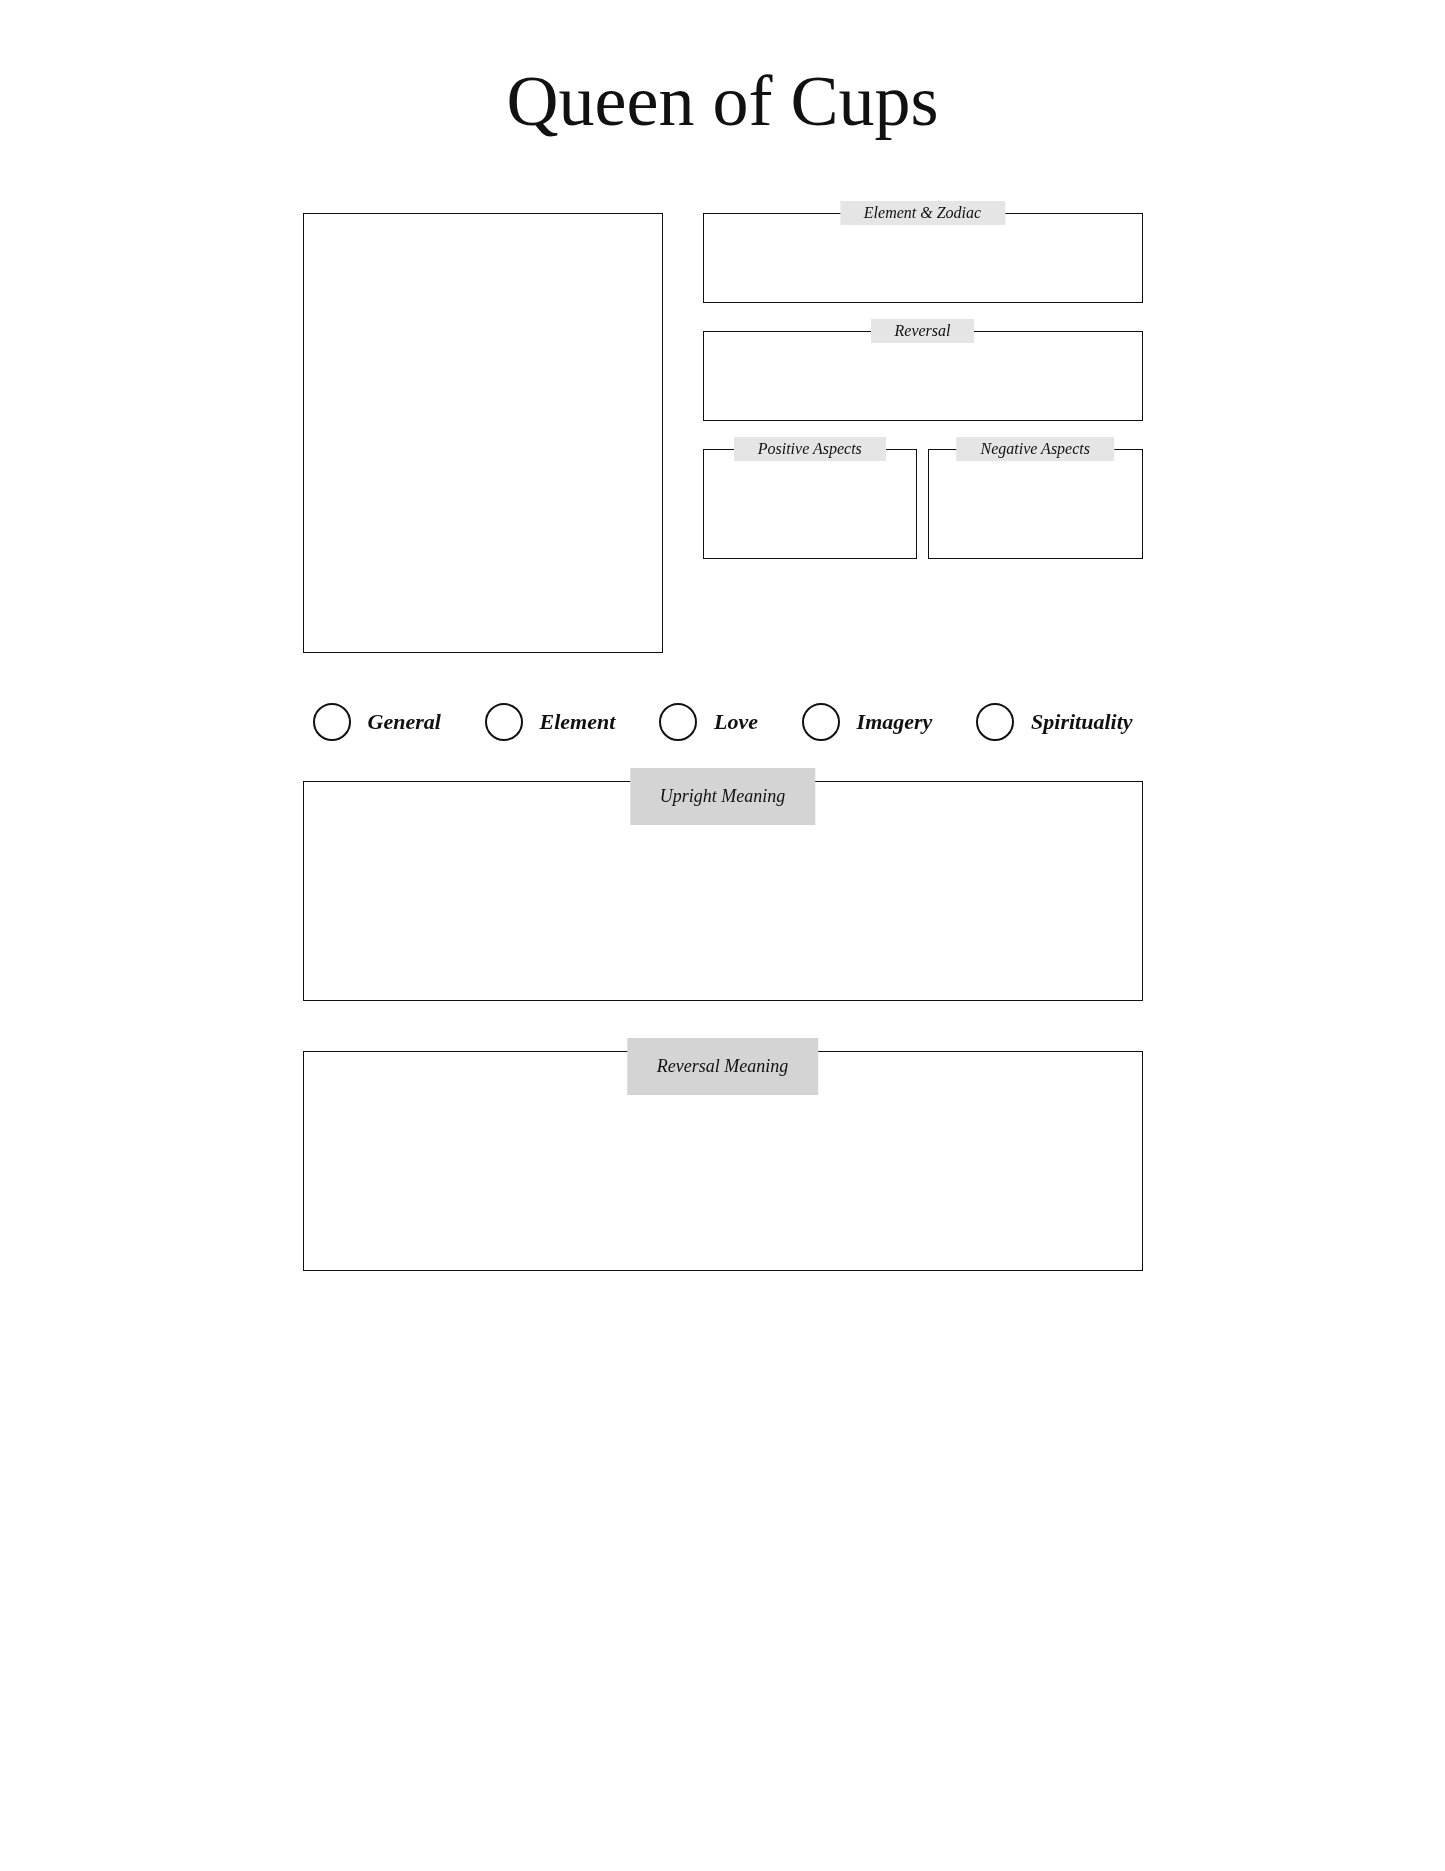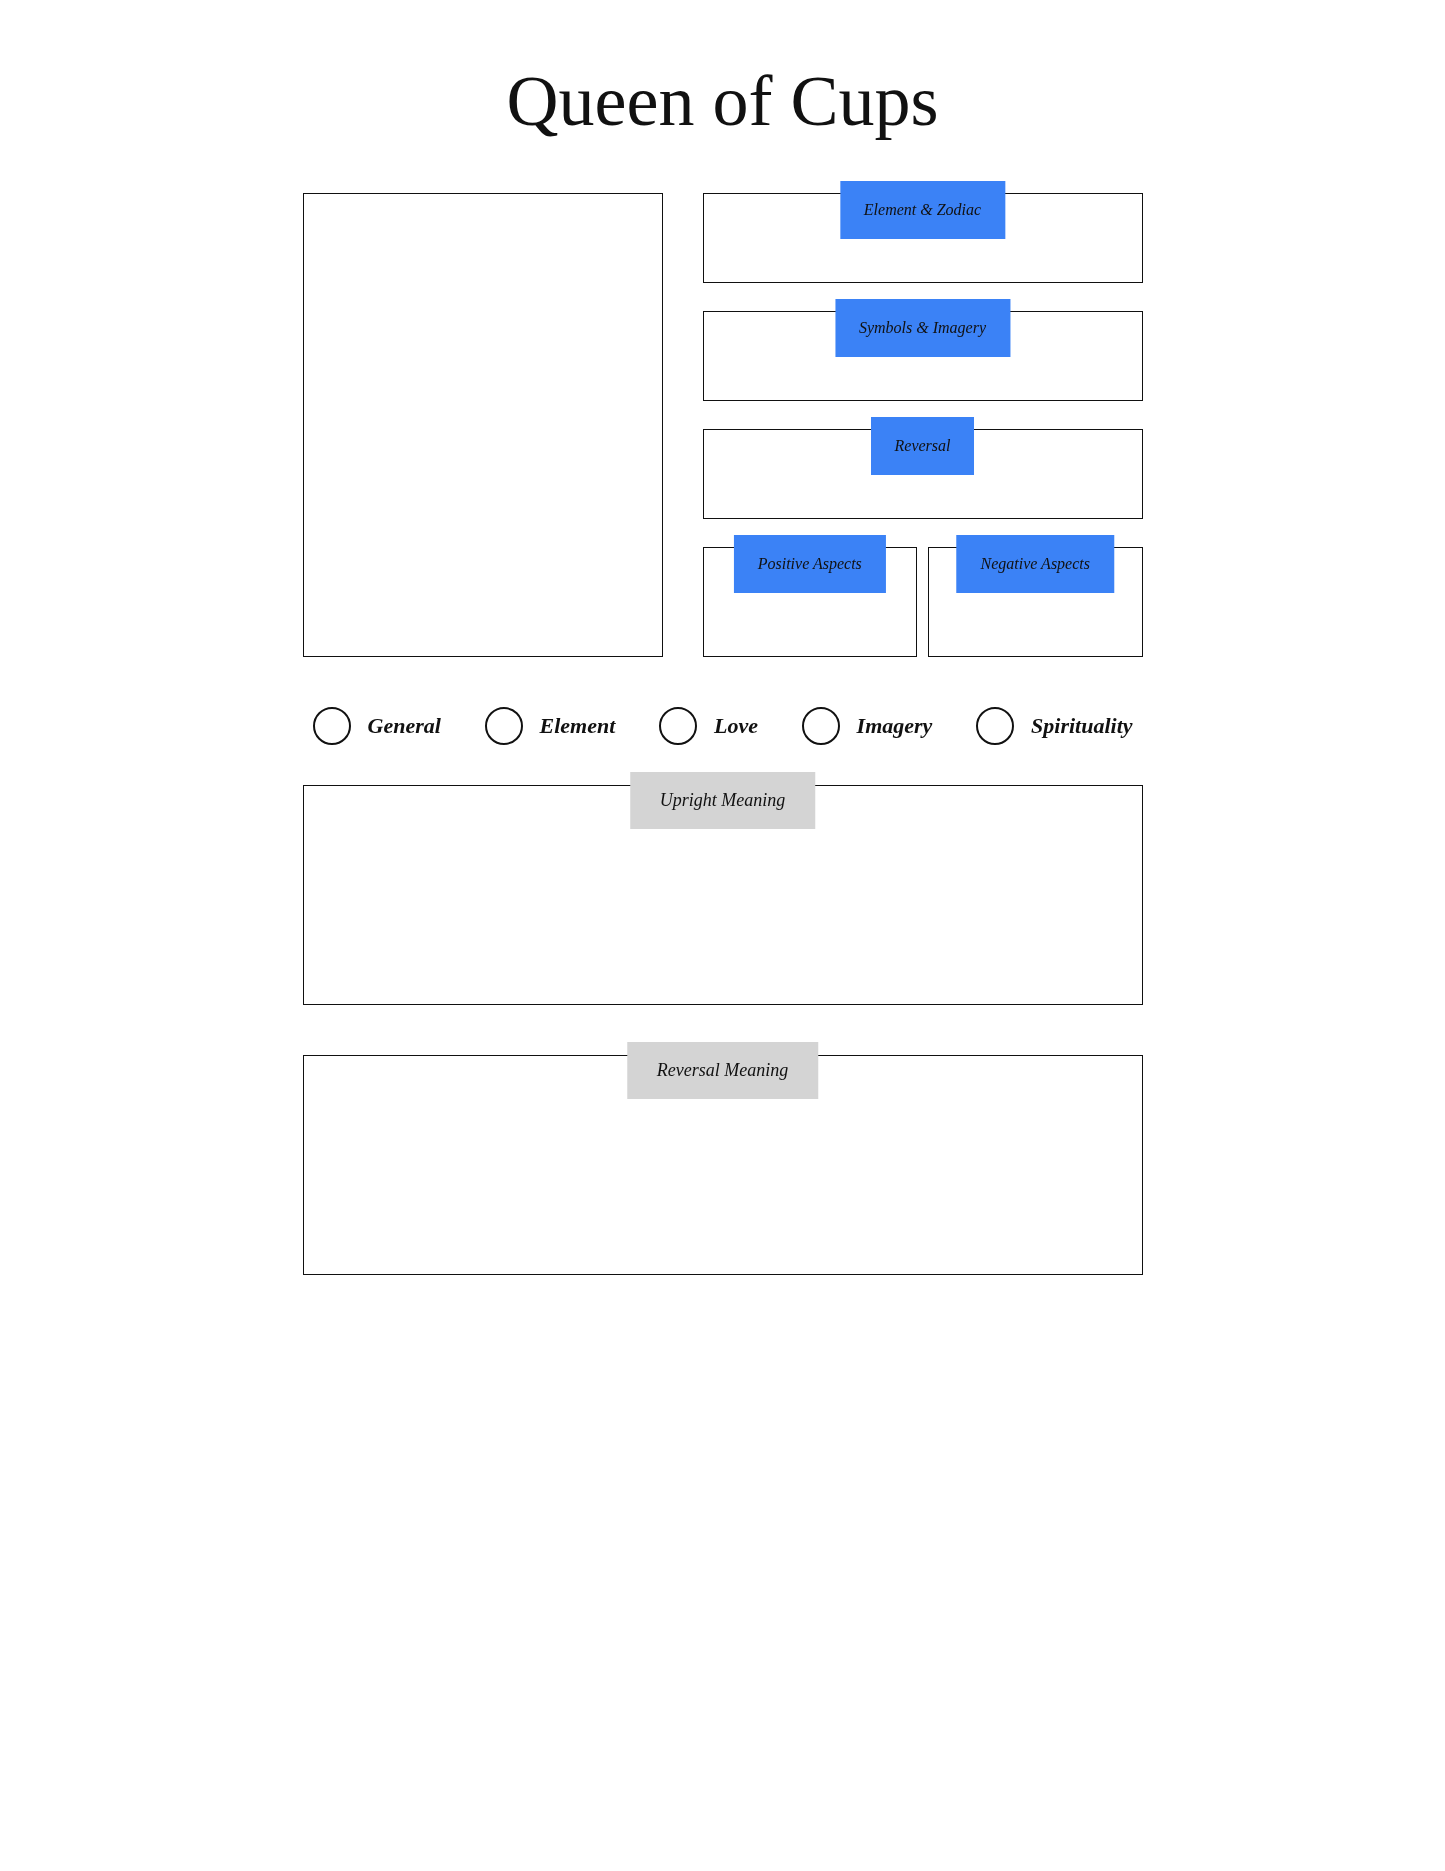--- a/index.html
+++ b/index.html
@@ -21,21 +21,21 @@
     .page {
       width: 1000px;
       padding: 60px 80px;
     }
 
     .page-title {
       text-align: center;
       font-family: 'Brush Script MT', 'Segoe Script', cursive;
       font-size: 72px;
       font-weight: normal;
-      margin-bottom: 50px;
+      margin-bottom: 70px;
       color: #111;
     }
 
     .top-section {
       display: flex;
       gap: 40px;
       margin-bottom: 50px;
     }
 
     .card-image-box {
@@ -57,22 +57,22 @@
       border: 1.5px solid #111;
       padding: 20px 16px 16px 16px;
       min-height: 90px;
     }
 
     .labeled-box-label {
       position: absolute;
       top: -13px;
       left: 50%;
       transform: translateX(-50%);
-      background: #3b82f6;
-      padding: 20px 24px;
+      background: #e5e5e5;
+      padding: 3px 24px;
       font-family: Georgia, serif;
       font-style: italic;
       font-size: 16px;
       white-space: nowrap;
       color: #111;
     }
 
     .aspects-row {
       display: flex;
       gap: 11px;
@@ -151,23 +151,20 @@
   <div class="top-section">
 
     <div class="card-image-box"></div>
 
     <div class="right-column">
 
       <div class="labeled-box">
         <span class="labeled-box-label">Element &amp; Zodiac</span>
       </div>
 
-      <div class="labeled-box">
-        <span class="labeled-box-label">Symbols &amp; Imagery</span>
-      </div>
 
       <div class="labeled-box">
         <span class="labeled-box-label">Reversal</span>
       </div>
 
       <div class="aspects-row">
         <div class="labeled-box">
           <span class="labeled-box-label">Positive Aspects</span>
         </div>
         <div class="labeled-box">

